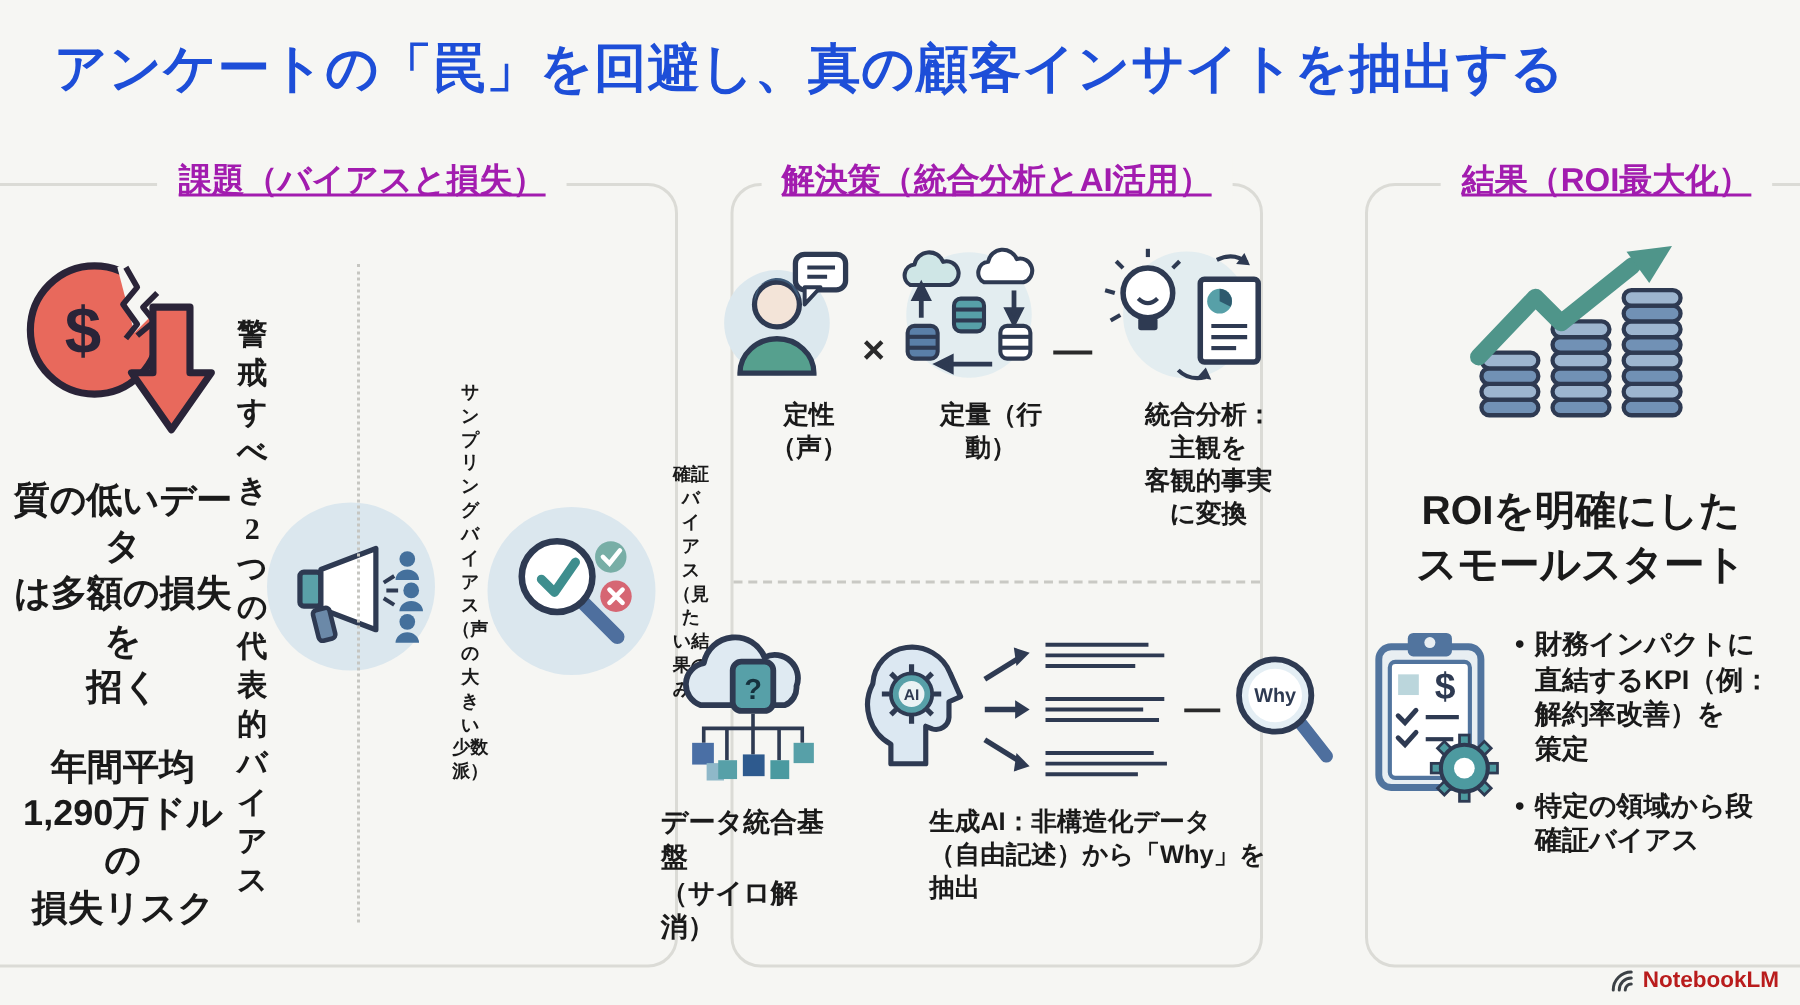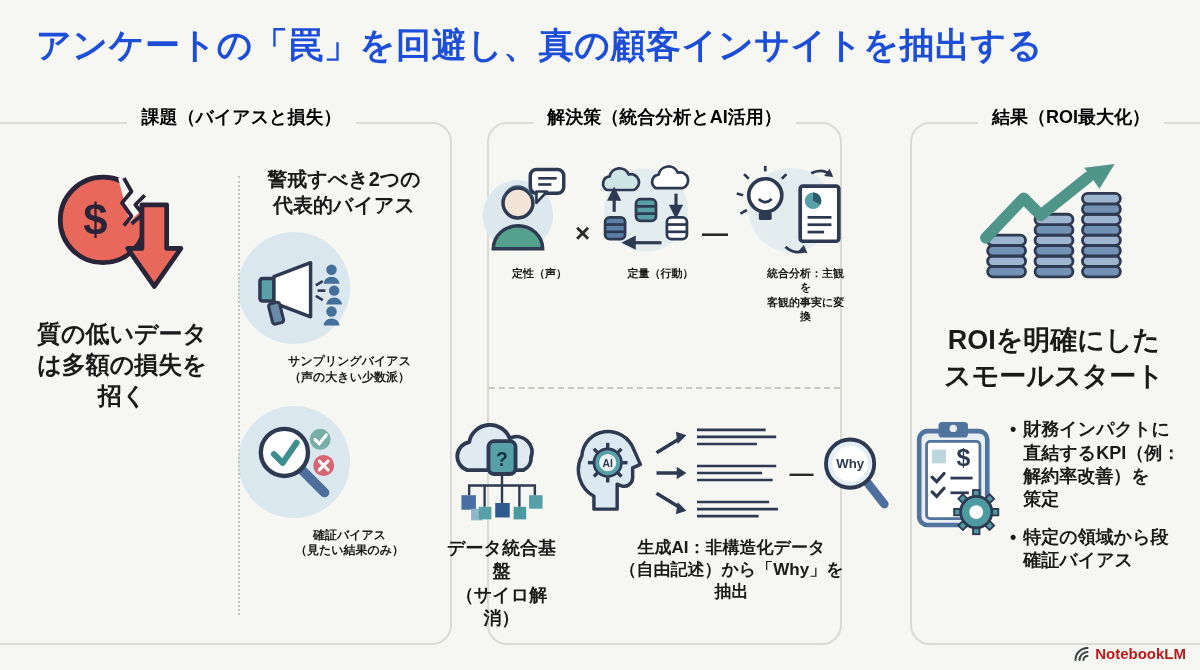--- a/index.html
+++ b/index.html
@@ -14,55 +14,55 @@
     font-size:35px;font-weight:800;color:#1d4ed8;letter-spacing:.5px;
     white-space:nowrap;
   }
   .panel{
     position:absolute;top:122px;height:523px;
     border:2px solid #dbdbd6;border-radius:20px;background:transparent;
     box-sizing:border-box;
   }
   .legend{
     position:absolute;top:-19px;left:50%;transform:translateX(-50%);
-    background:#f6f6f3;padding:0 14px;font-size:18px;font-weight:800;
-    color:#000000;white-space:nowrap;
+    background:#f6f6f3;padding:0 14px;font-size:22px;font-weight:800;
+    color:#a21caf;white-space:nowrap;text-decoration:underline;
   }
   .p1{left:-26px;width:478px;}
   .p2{left:487px;width:355px;}
   .p3{left:910px;width:322px;}
   .p1 .legend{left:56%;}
 
   .p1-inner{display:flex;height:100%;position:relative;}
   .p1-divider{position:absolute;left:262px;top:52px;bottom:28px;width:0;
     border-left:2px dotted #c6c6c1;}
   .p1-left{width:262px;box-sizing:border-box;padding-left:30px;
     display:flex;flex-direction:column;align-items:center;text-align:center;}
-  .p1-right{flex:1;display:flex;flex-direction:column;text-align:center;}
+  .p1-right{flex:1;display:flex;flex-direction:row;align-items:center;text-align:center;font-family:Liberation Serif, serif;}
   .loss-icon{margin-top:40px;}
   .big-statement{font-size:24px;font-weight:800;line-height:1.3;margin-top:24px;white-space:pre-line;}
   .big-statement.second{margin-top:22px;}
   .bias-heading{font-size:20px;font-weight:800;margin-top:42px;line-height:1.3;white-space:pre-line;}
   .icon-circle{width:112px;height:112px;border-radius:50%;background:#dbe7ee;
     display:flex;align-items:center;justify-content:center;margin-top:14px;flex:none;}
   .bias-label{font-size:12px;font-weight:800;line-height:1.32;margin-top:10px;white-space:pre-line;margin-left:11px;}
 
   .p2-inner{display:flex;flex-direction:column;height:100%;}
   .row1{height:265px;box-sizing:border-box;border-bottom:2px dashed #c9c9c4;
     display:flex;justify-content:center;align-items:flex-start;padding-top:38px;gap:4px;}
   .flow-item{display:flex;flex-direction:column;align-items:center;}
   .flow-icon{height:96px;display:flex;align-items:center;justify-content:center;}
-  .flow-label{font-size:11px;font-weight:800;margin-top:8px;line-height:1.3;
+  .flow-label{font-size:17px;font-weight:800;margin-top:8px;line-height:1.3;
     white-space:pre-line;text-align:center;margin-left:29px;}
   .op{font-size:26px;font-weight:800;margin-top:56px;color:#2a2a2a;padding:0 2px;}
   .row2{flex:1;display:flex;justify-content:center;align-items:flex-start;padding-top:26px;gap:12px;}
   .r2-block{display:flex;flex-direction:column;align-items:center;}
   .r2-icons{display:flex;align-items:center;gap:4px;height:116px;}
   .r2-label{font-size:17px;font-weight:800;margin-top:6px;line-height:1.3;
-    white-space:pre-line;text-align:center;}
+    white-space:pre-line;text-align:left;}
   .op2{font-size:24px;font-weight:800;color:#2a2a2a;padding:0 1px;}
 
   .p3-inner{height:100%;display:flex;flex-direction:column;align-items:center;
     box-sizing:border-box;padding-right:34px;}
   .roi-icon{margin-top:40px;}
   .roi-heading{font-size:27px;font-weight:800;line-height:1.32;margin-top:31px;
     white-space:pre-line;text-align:center;}
   .roi-row{display:flex;margin-top:24px;gap:8px;align-items:flex-start;}
   .bullets{display:flex;flex-direction:column;gap:14px;width:188px;}
   .bullet{display:flex;font-size:18px;font-weight:800;line-height:1.3;}
@@ -87,20 +87,23 @@
         <circle cx="60" cy="58" r="45" fill="#e8695c" stroke="#2a2438" stroke-width="5"></circle>
         <polygon points="86,10 112,36 88,60 76,14" fill="#f6f6f3"></polygon>
         <polyline points="82,14 90,28 80,40 90,54 82,64" fill="none" stroke="#2a2438" stroke-width="4" stroke-linejoin="round"></polyline>
         <polyline points="104,32 94,42 102,52 90,62" fill="none" stroke="#2a2438" stroke-width="4" stroke-linejoin="round"></polyline>
         <text x="52" y="74" font-size="46" font-weight="bold" fill="#2a2438" text-anchor="middle">$</text>
         <path d="M101,42 h26 v46 h15 l-28,40 l-28,-40 h15 Z" fill="#e8695c" stroke="#2a2438" stroke-width="5" stroke-linejoin="round"></path>
       </svg>
       <div class="big-statement">質の低いデータ
 は多額の損失を
 招く</div>
+      <div class="big-statement second">年間平均
+1,290万ドルの
+損失リスク</div>
     </div>
 
     <div class="p1-right">
       <div class="bias-heading">警戒すべき2つの
 代表的バイアス</div>
 
       <div class="icon-circle">
         <svg width="96" height="96" viewBox="0 0 110 110">
           <rect x="16" y="44" width="16" height="26" rx="3" fill="#5aa0a8" stroke="#2e3a52" stroke-width="4"></rect>
           <polygon points="32,42 74,26 74,88 32,72" fill="#ffffff" stroke="#2e3a52" stroke-width="4" stroke-linejoin="round"></polygon>

